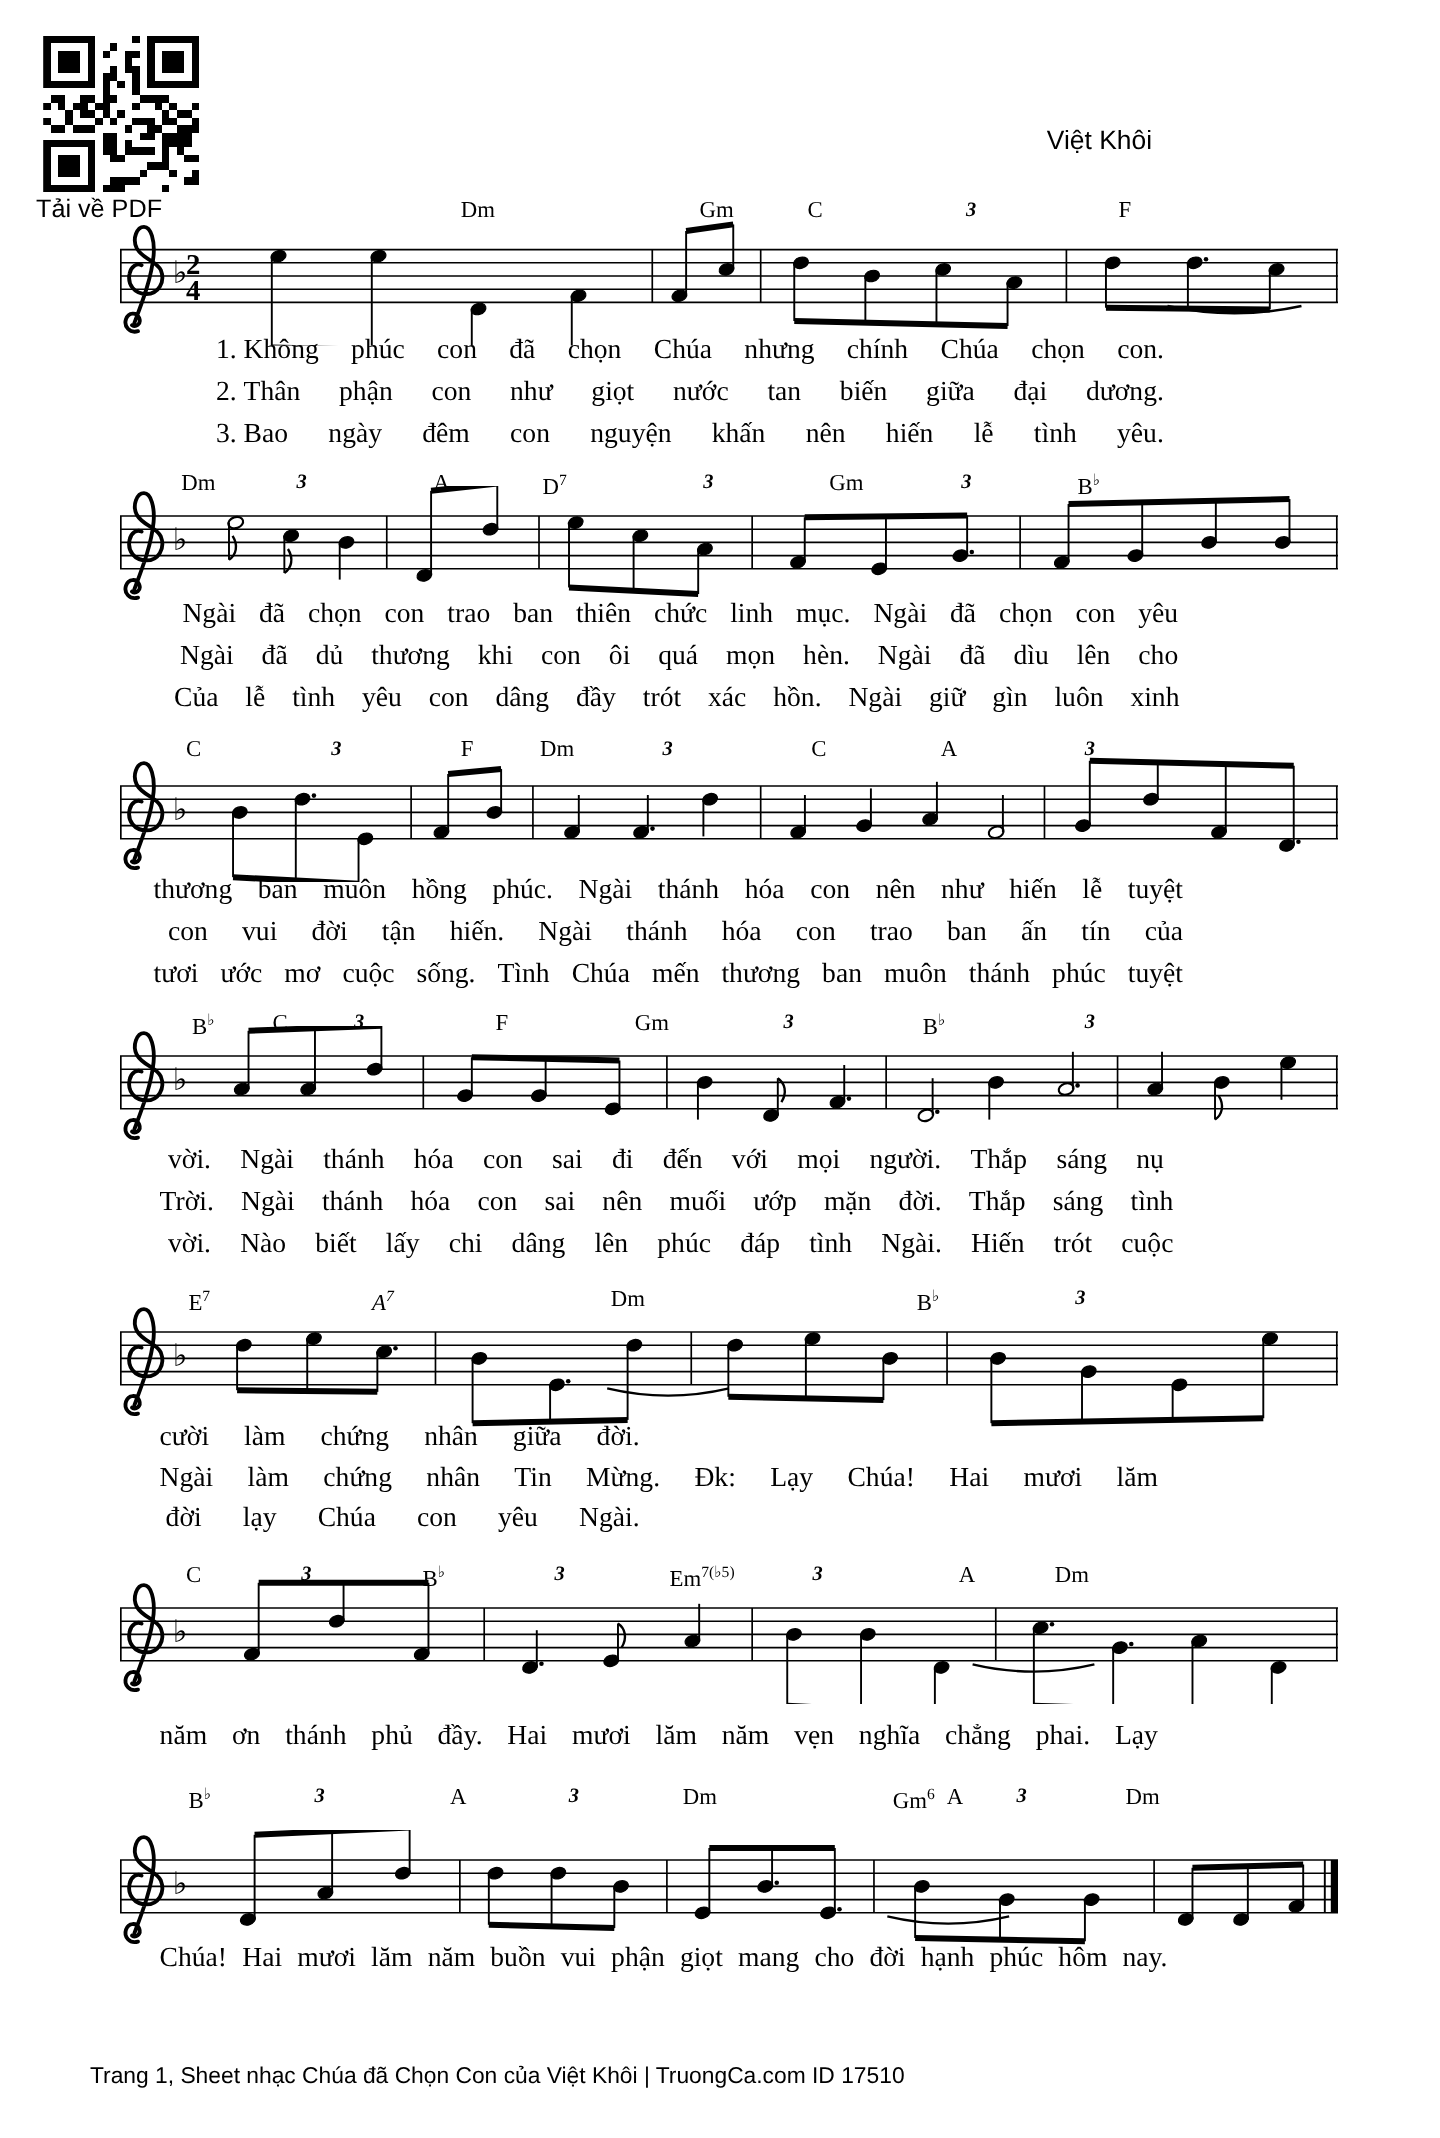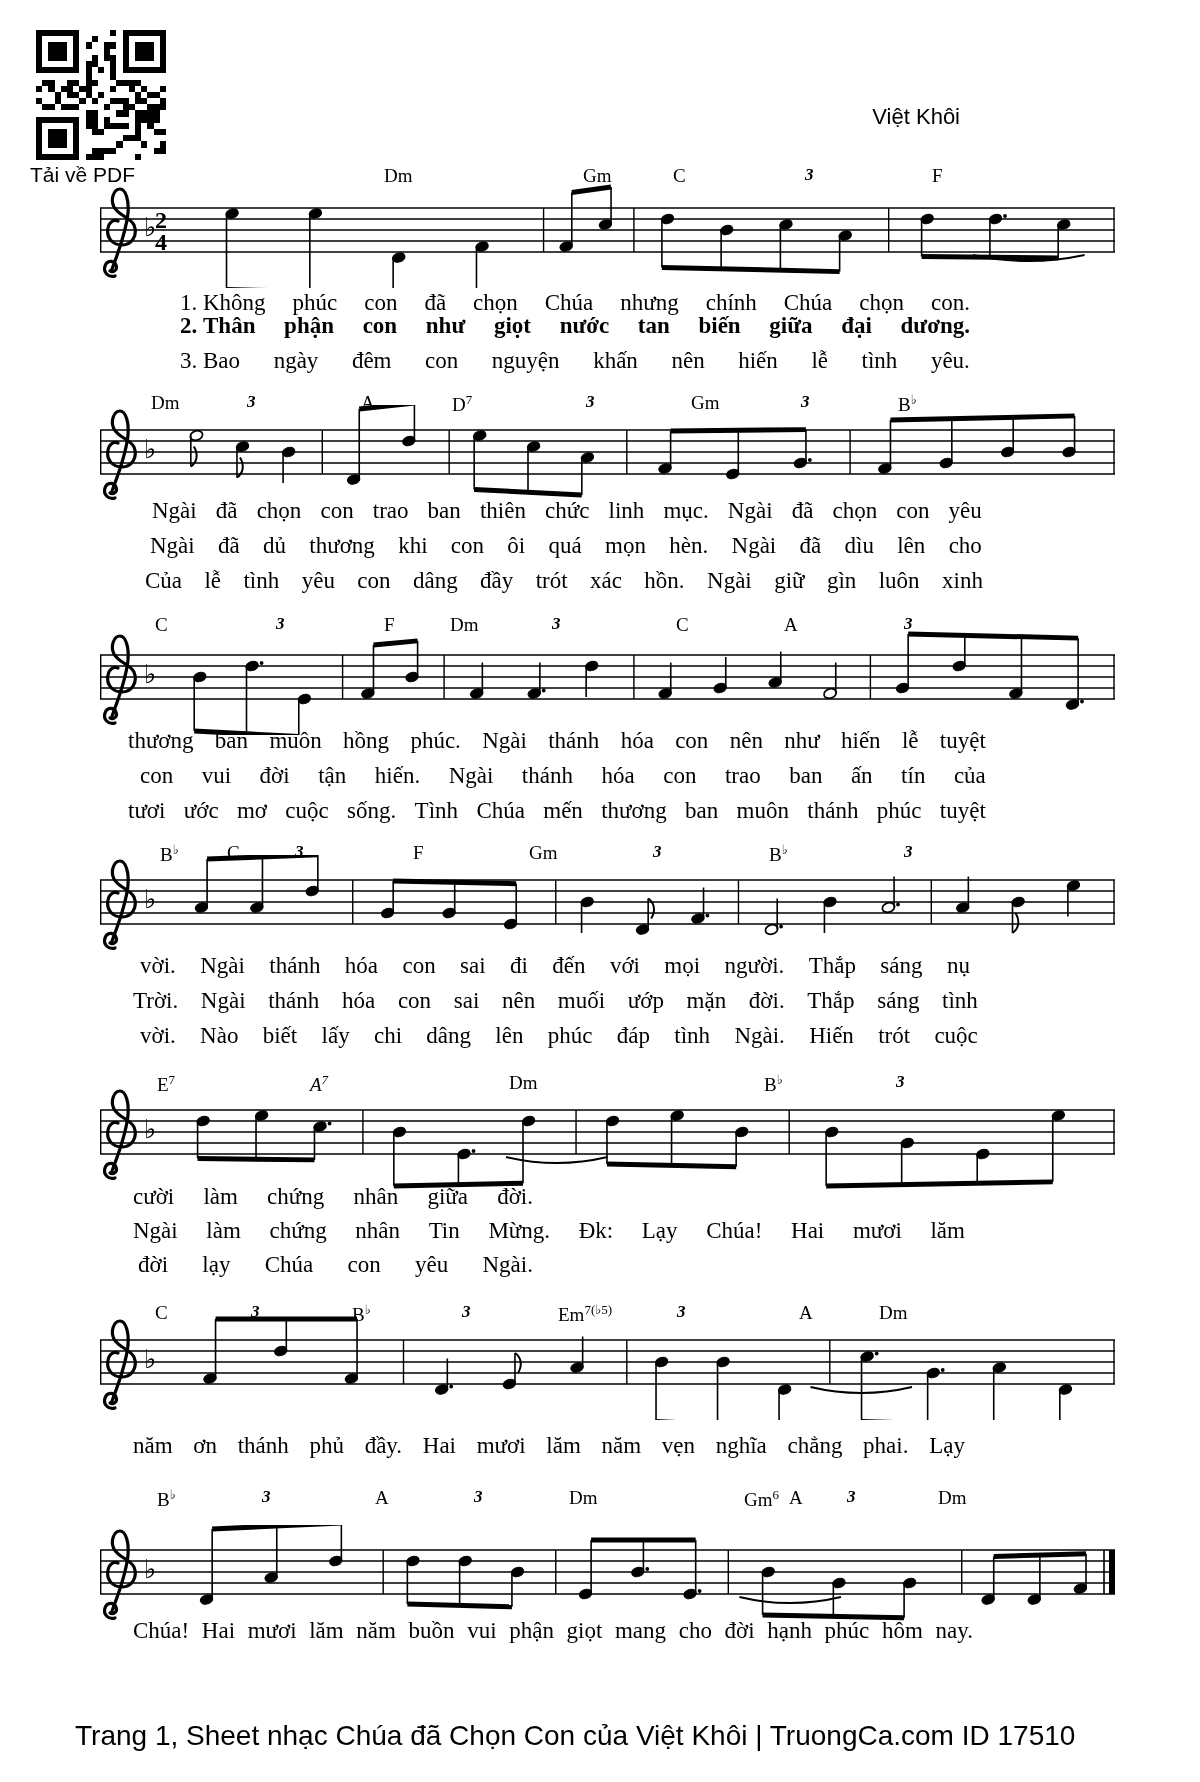--- a/index.html
+++ b/index.html
@@ -15,21 +15,21 @@
               font-size:21px;cursor:pointer;}
   .chord-row{position:absolute;left:100px;width:1015px;height:26px;}
   .chord{position:absolute;top:0;font-family:"Liberation Serif","DejaVu Sans",serif;font-size:19px;}
   .chord sup{font-size:13px;}
   .chord.trip{font-style:italic;font-weight:bold;font-size:17px;}
   .staff{position:absolute;left:100px;width:1015px;height:105px;}
   .lyric-line{position:absolute;display:flex;justify-content:space-between;
               font-family:"Liberation Serif",serif;font-size:23px;white-space:nowrap;}
   .lyric-line span{display:inline-block;}
   #footer{position:absolute;top:1720px;left:75px;font-family:"Liberation Sans",sans-serif;
-          font-size:28px;}
+          font-size:19px;}
 </style>
 </head>
 <body>
 
 <div class="page">
   <svg id="qr" viewBox="0 0 21 21" shape-rendering="crispEdges">
       <rect x="0" y="0" width="7" height="7" fill="#000"></rect>
       <rect x="1" y="1" width="5" height="5" fill="#fff"></rect>
       <rect x="2" y="2" width="3" height="3" fill="#000"></rect>
       <rect x="14" y="0" width="7" height="7" fill="#000"></rect>
@@ -200,34 +200,34 @@
         <ellipse cx="827.225" cy="36" rx="6.3" ry="4.6" transform="rotate(-18 827.225 36)" fill="#000" stroke="#000" stroke-width="1"></ellipse>
         <ellipse cx="895.5068181818182" cy="36" rx="6.3" ry="4.6" transform="rotate(-18 895.5068181818182 36)" fill="#000" stroke="#000" stroke-width="1"></ellipse>
         <circle cx="905.0068181818182" cy="33" r="1.9" fill="#000"></circle>
         <ellipse cx="963.7886363636364" cy="41.5" rx="6.3" ry="4.6" transform="rotate(-18 963.7886363636364 41.5)" fill="#000" stroke="#000" stroke-width="1"></ellipse>
         <line x1="821.625" y1="36" x2="821.625" y2="73.5" stroke="#000" stroke-width="1.6"></line>
         <line x1="889.9068181818182" y1="36" x2="889.9068181818182" y2="74.1875" stroke="#000" stroke-width="1.6"></line>
         <line x1="958.1886363636364" y1="41.5" x2="958.1886363636364" y2="74.875" stroke="#000" stroke-width="1.6"></line>
         <line x1="821.625" y1="73.5" x2="958.1886363636364" y2="74.875" stroke="#000" stroke-width="5"></line>
         <path d="M 872.9,72 Q 928.725,84 984.55,72" fill="none" stroke="#000" stroke-width="2"></path>
       </svg>
-      <div class="lyric-line" style="top: 290px; left: 180px; width: 790px; gap: 23px;">
+      <div class="lyric-line" style="top: 278px; left: 180px; width: 790px; gap: 23px;">
         <span>1.&nbsp;Không</span>
         <span>phúc</span>
         <span>con</span>
         <span>đã</span>
         <span>chọn</span>
         <span>Chúa</span>
         <span>nhưng</span>
         <span>chính</span>
         <span>Chúa</span>
         <span>chọn</span>
         <span>con.</span>
       </div>
-      <div class="lyric-line" style="top: 313px; left: 180px; width: 790px; font-weight: bold;">
+      <div class="lyric-line" style="top: 313px; left: 180px; width: 790px;">
         <span>2.&nbsp;Thân</span>
         <span>phận</span>
         <span>con</span>
         <span>như</span>
         <span>giọt</span>
         <span>nước</span>
         <span>tan</span>
         <span>biến</span>
         <span>giữa</span>
         <span>đại</span>

